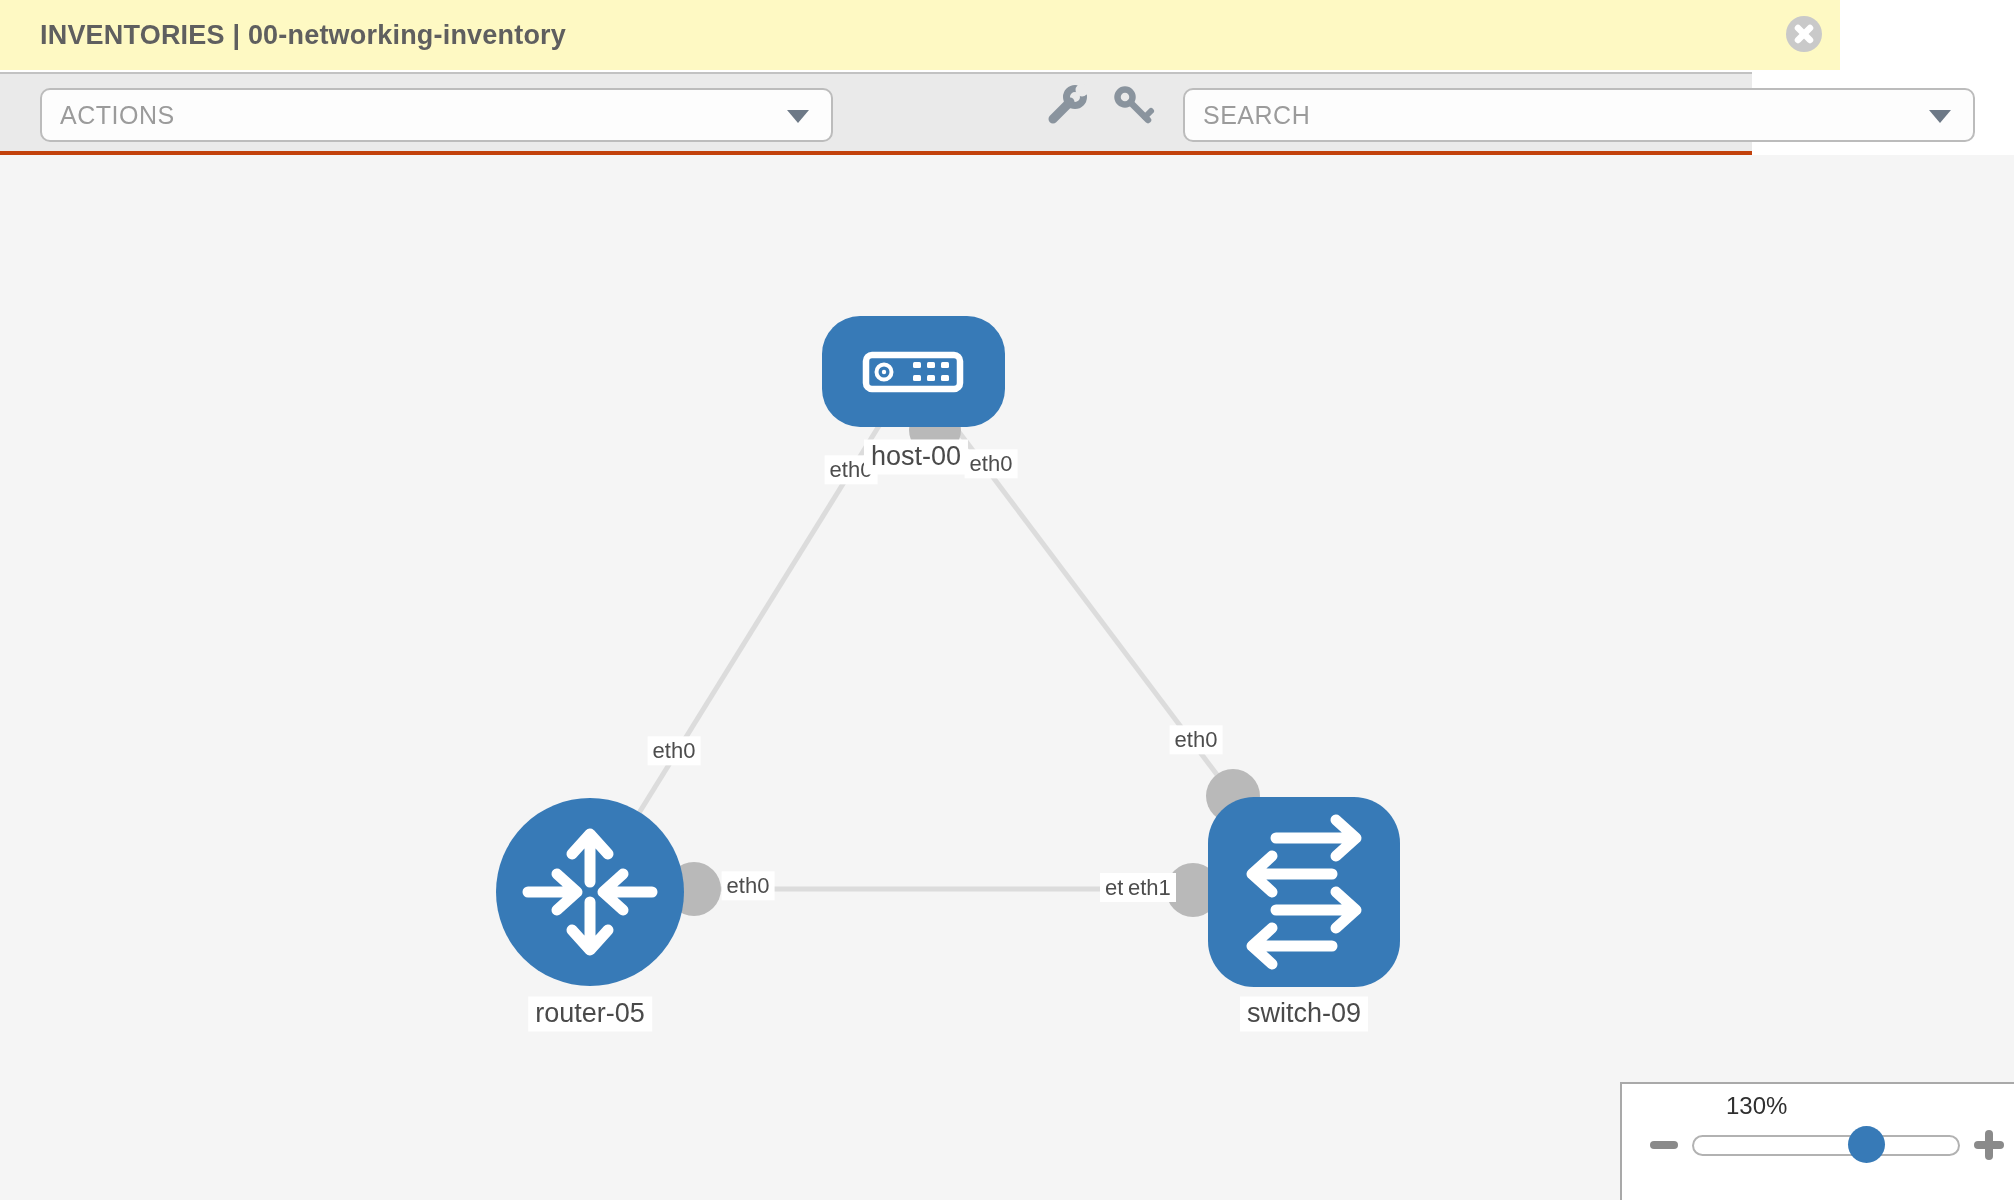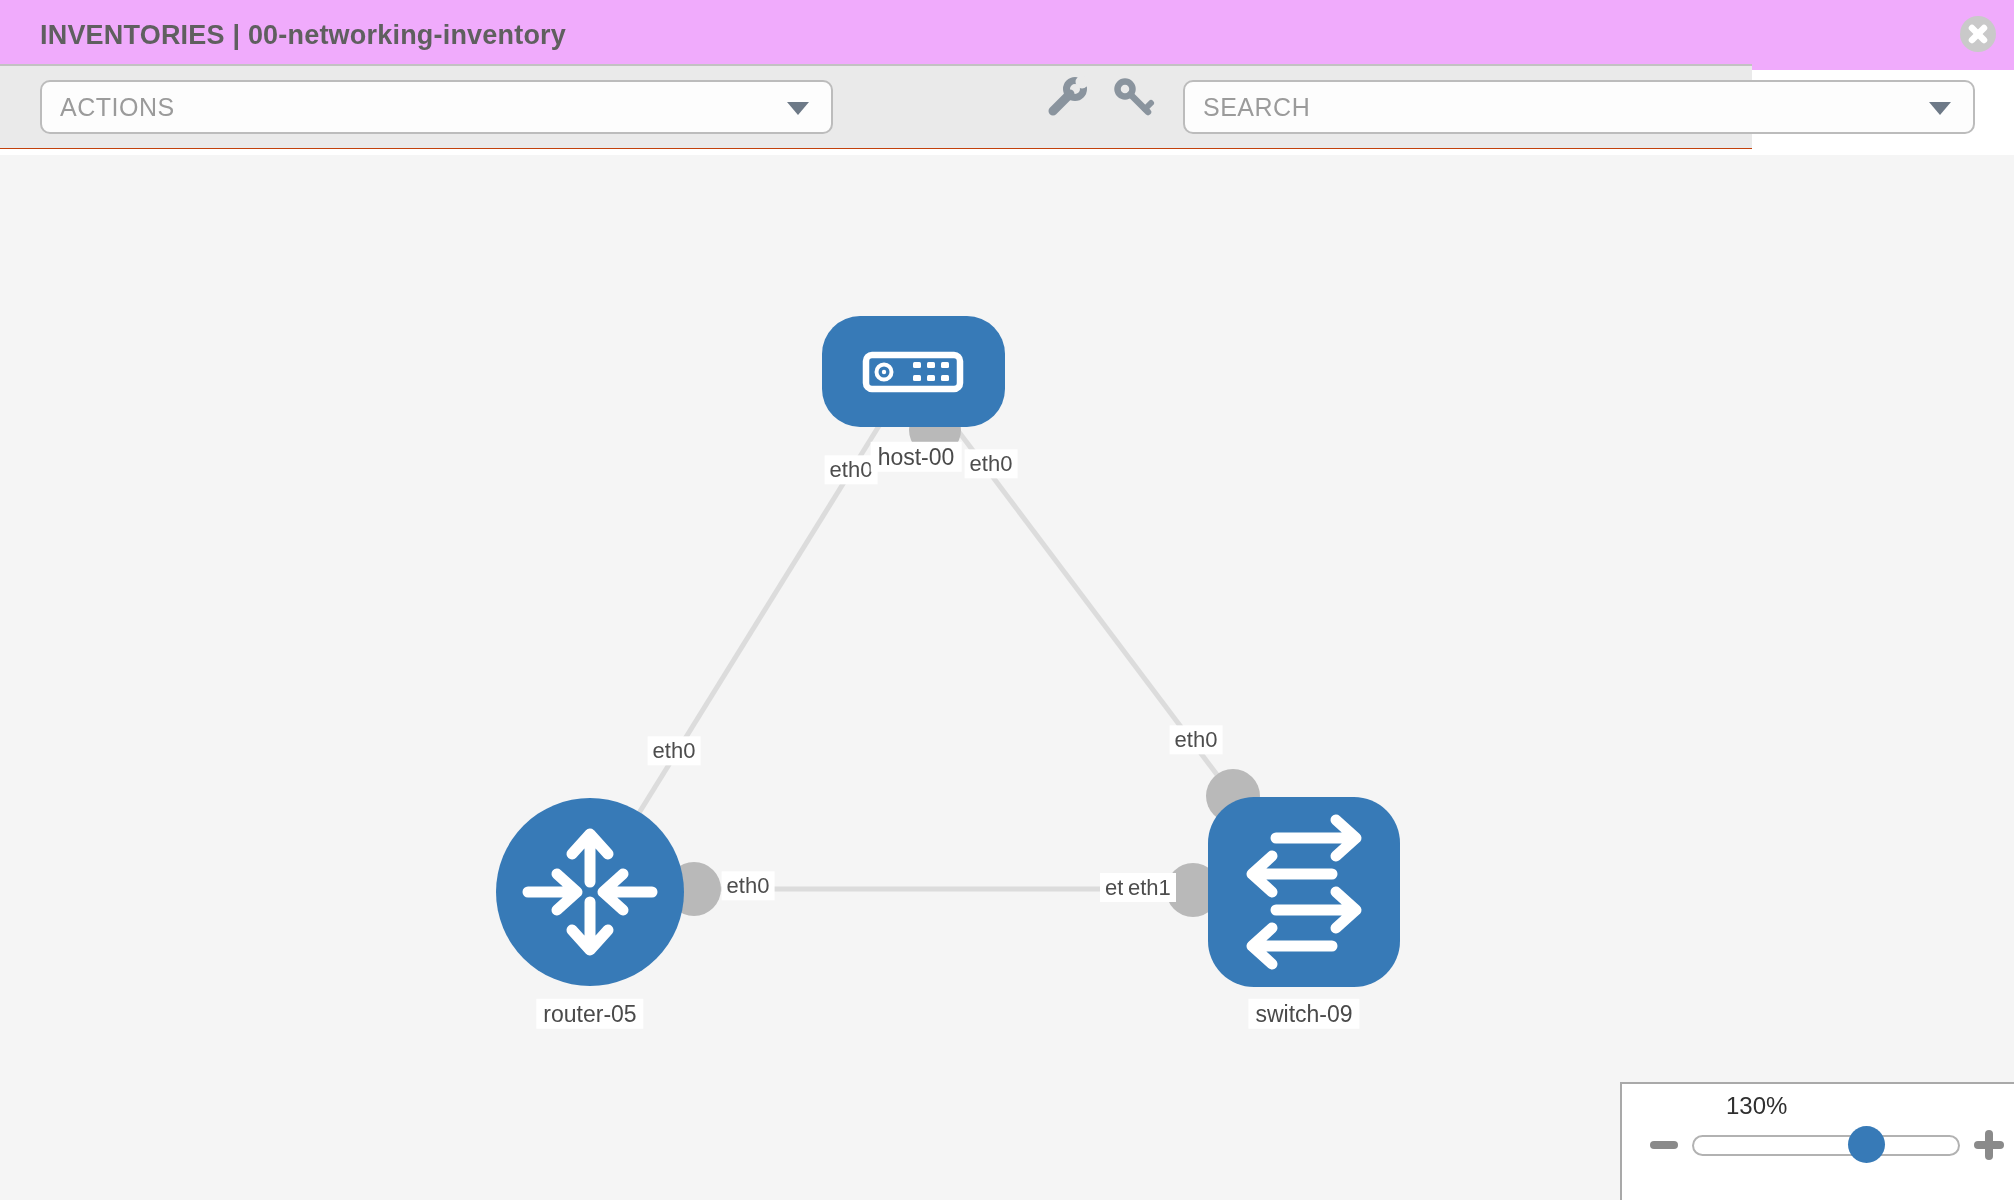--- a/index.html
+++ b/index.html
@@ -1,43 +1,43 @@
 <!DOCTYPE html>
 <html><head>
 <meta charset="utf-8">
 <style>
   * { margin:0; padding:0; box-sizing:border-box; }
   html,body { width:2014px; height:1200px; overflow:hidden; }
   body { font-family:"Liberation Sans", sans-serif; background:#fff; }
   #app { position:relative; width:2014px; height:1200px; overflow:hidden; }
 
   
-  .header { position:absolute; left:0; top:0; width:2014px; height:70px; background:#f0abfc; }
+  .header { position:absolute; left:0; top:0; width:1840px; height:70px; background:#fef9c3; }
   .page-title { position:absolute; left:40px; top:0; line-height:70px; font-size:27px; font-weight:bold; color:#5f5f5f; letter-spacing:.2px; }
   .close-btn { position:absolute; right:18px; top:16px; width:36px; height:36px; border-radius:50%; background:#c9c9c9; cursor:pointer; }
   .close-btn svg { position:absolute; left:0; top:0; }
 
   
-  .toolbar { position:absolute; left:0; top:64px; width:1752px; height:85px; background:#eaeaea;
-             border-top:2px solid #c2c2c2; border-bottom:1px solid #c2410c; }
+  .toolbar { position:absolute; left:0; top:72px; width:1752px; height:85px; background:#eaeaea;
+             border-top:2px solid #c2c2c2; border-bottom:6px solid #c2410c; }
   .fake-select { position:absolute; top:14px; height:54px; background:#fdfdfd; border:2px solid #bcbcbc; border-radius:10px; cursor:pointer; }
   .fake-select .ph { position:absolute; left:18px; top:0; line-height:50px; font-size:25px; color:#9b9b9b; letter-spacing:.5px; }
   .caret { position:absolute; right:22px; top:20px; width:0; height:0;
            border-left:11px solid transparent; border-right:11px solid transparent; border-top:13px solid #6d7987; }
   .actions-select { left:40px; width:793px; }
   .search-select { left:1183px; width:792px; }
   .tool-btn { position:absolute; top:9px; width:46px; height:46px; cursor:pointer; }
 
   
   .canvas { position:absolute; left:0; top:155px; width:2014px; height:1045px; background:#f5f5f5; }
   svg.net { position:absolute; left:0; top:0; width:2014px; height:1200px; }
 
   .net-label { position:absolute; background:#ffffff; color:#4d4d4d; font-size:22px; line-height:1.15; padding:2px 5px; white-space:nowrap; }
   .net-label.centered { transform:translate(-50%,-50%); }
-  .node-label { font-size:23px; color:#4a4a4a; padding:2px 7px; }
+  .node-label { font-size:27px; color:#4a4a4a; padding:2px 7px; }
 
   
   .zoom-panel { position:absolute; left:1620px; top:1082px; width:400px; height:124px; background:#ffffff; border:2px solid #a9a9a9; }
   .zoom-level { position:absolute; left:104px; top:8px; width:200px; text-align:left; font-size:24px; color:#2f2f2f; }
   .zoom-minus { position:absolute; left:28px; top:57px; width:28px; height:8px; background:#8a8a8a; border-radius:4px; cursor:pointer; }
   .zoom-plus { position:absolute; left:352px; top:46px; width:30px; height:30px; cursor:pointer; }
   .zoom-plus .h { position:absolute; left:0; top:11px; width:30px; height:8px; background:#8a8a8a; border-radius:4px; }
   .zoom-plus .v { position:absolute; left:11px; top:0; width:8px; height:30px; background:#8a8a8a; border-radius:4px; }
   .zoom-track { position:absolute; left:70px; top:51px; width:268px; height:21px; background:#fff; border:2px solid #b2b2b2; border-radius:11px; cursor:pointer; }
   .zoom-thumb { position:absolute; left:226px; top:42px; width:37px; height:37px; border-radius:50%; background:#377ab7; cursor:grab; }

